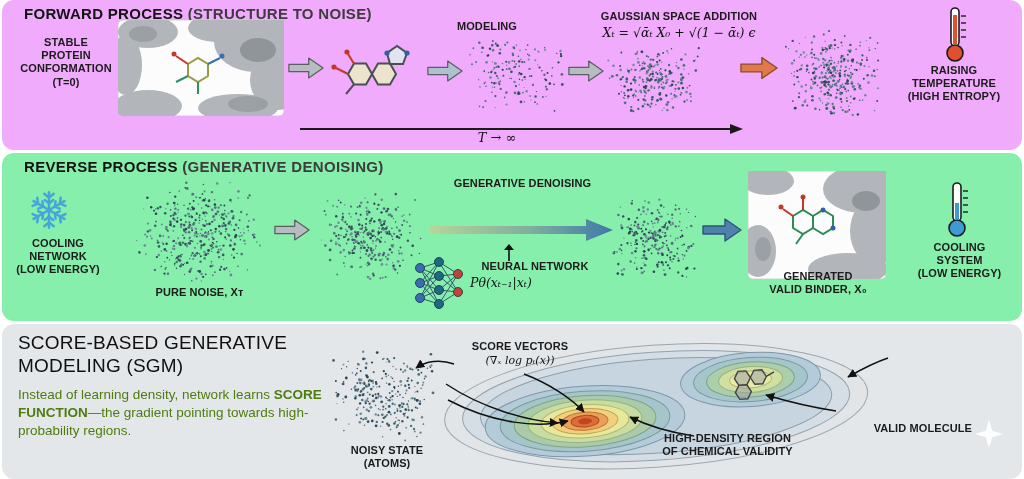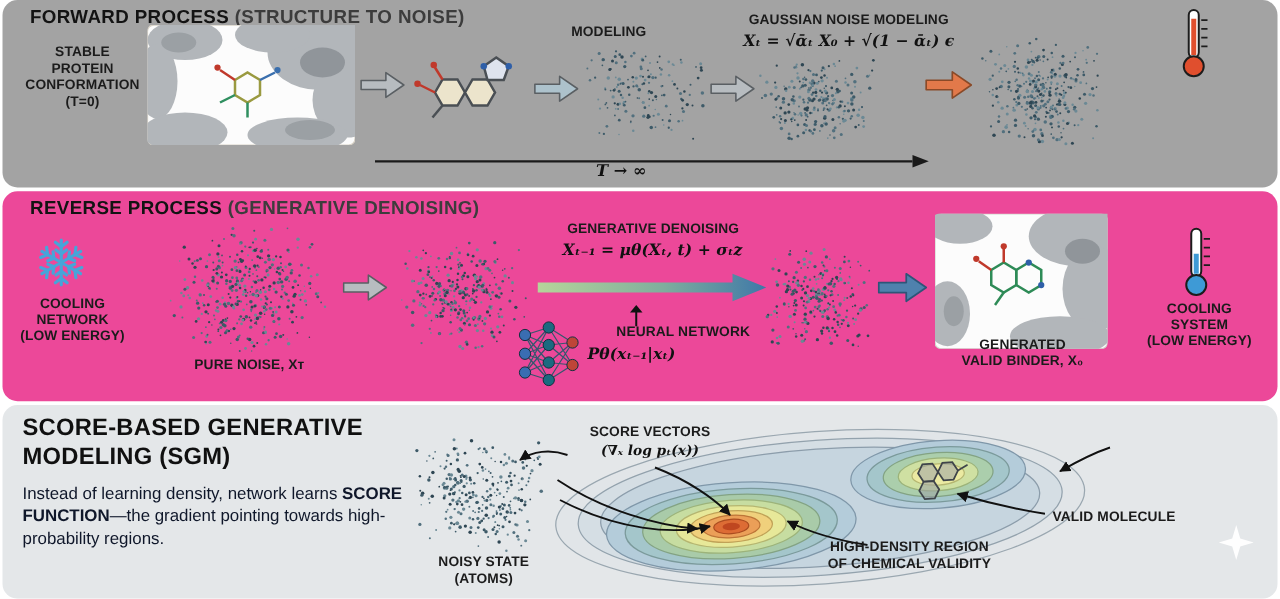--- a/index.html
+++ b/index.html
@@ -1,30 +1,30 @@
 <!DOCTYPE html>
 <html><head>
 <meta charset="utf-8">
 <style>
   *{margin:0;padding:0;box-sizing:border-box}
   html,body{width:1024px;height:479px}
   body{position:relative;background:#fff;font-family:"Liberation Sans","DejaVu Sans",sans-serif;overflow:hidden}
   .panel{position:absolute;left:2px;width:1020px;border-radius:12px}
-  #p1{top:0;height:150px;background:#a3a3a3}
-  #p2{top:153px;height:168px;background:#ec4899}
+  #p1{top:0;height:150px;background:#f0abfc}
+  #p2{top:153px;height:168px;background:#86efac}
   #p3{top:324px;height:155px;background:#e4e7e9}
   .abs{position:absolute}
   .ptitle{position:absolute;font-size:15px;font-weight:800;letter-spacing:.3px;color:#131313;white-space:nowrap}
   .ptitle .sub{font-weight:700;color:#3c3c3c}
   .lbl{position:absolute;font-size:11px;font-weight:700;line-height:1.2;color:#1b1b1b;text-align:center;white-space:pre-line;letter-spacing:.1px}
-  .formula{position:absolute;font-family:"DejaVu Serif","Liberation Serif",serif;font-style:italic;font-weight:700;font-size:12.5px;color:#111;text-align:center;white-space:pre-line}
+  .formula{position:absolute;font-family:"DejaVu Serif","Liberation Serif",serif;font-style:italic;font-weight:400;font-size:12.5px;color:#111;text-align:center;white-space:pre-line}
   .cloud{position:absolute}
   .cloud svg{display:block}
-  .bigtitle{position:absolute;font-size:19px;font-weight:700;line-height:1.2;color:#101010;white-space:pre-line;letter-spacing:.2px}
-  .desc{position:absolute;font-size:13.5px;line-height:1.35;color:#0f172a}
+  .bigtitle{position:absolute;font-size:19px;font-weight:400;line-height:1.2;color:#101010;white-space:pre-line;letter-spacing:.2px}
+  .desc{position:absolute;font-size:13.5px;line-height:1.35;color:#4d7c0f}
   .desc b{font-weight:800}
   .z5{z-index:5}.z6{z-index:6}
 </style>
 </head>
 <body>
 
 <div class="panel" id="p1">
   <div class="ptitle" style="left:22px;top:5px"><span>FORWARD PROCESS</span><span class="sub"> (STRUCTURE TO NOISE)</span></div>
 
   <div class="lbl" style="left:14px;top:36px;width:100px">STABLE
@@ -239,21 +239,21 @@
         <circle cx="30.5" cy="51.2" r="0.8" fill="#52707e"></circle>
         <circle cx="42.4" cy="56.6" r="1.3" fill="#52707e"></circle>
         <circle cx="15.5" cy="6.6" r="0.8" fill="#52707e"></circle>
       </svg>
     </div>
 
   <svg class="abs" style="left:566px;top:58px" width="36" height="26" viewBox="0 0 40 26">
       <polygon points="1,9 23,9 23,2 39,13 23,24 23,17 1,17" fill="#b7bcc0" stroke="#5a5f63" stroke-width="1.4" stroke-linejoin="round"></polygon>
     </svg>
 
-  <div class="lbl" style="left:582px;top:10px;width:190px">GAUSSIAN NOISE MODELING</div>
+  <div class="lbl" style="left:582px;top:10px;width:190px">GAUSSIAN SPACE ADDITION</div>
   <div class="formula" style="left:578px;top:25px;width:198px">Xₜ = √ᾱₜ X₀ + √(1 − ᾱₜ) ϵ</div>
 
   <div class="cloud" style="left:602px;top:44px;width:98px;height:72px">
       <svg width="98" height="72">
         <circle cx="47.3" cy="22.3" r="1.2" fill="#2e4653"></circle>
         <circle cx="84.5" cy="29.9" r="0.8" fill="#6b8995"></circle>
         <circle cx="20.6" cy="42.4" r="1.2" fill="#2e4653"></circle>
         <circle cx="24.1" cy="46.3" r="1.3" fill="#2e4653"></circle>
         <circle cx="80.5" cy="57.6" r="1.1" fill="#2e4653"></circle>
         <circle cx="38.7" cy="35.7" r="0.9" fill="#3d5a68"></circle>
@@ -819,20 +819,23 @@
 
   <svg class="abs" style="left:938px;top:6px" width="30" height="58" viewBox="0 0 30 58">
     <rect x="11" y="2" width="8" height="38" rx="4" fill="#fff" stroke="#1c1c1c" stroke-width="1.6"></rect>
     <rect x="13" y="9" width="4" height="29" fill="#e04f2e"></rect>
     <circle cx="15" cy="47" r="8" fill="#e04f2e" stroke="#1c1c1c" stroke-width="1.6"></circle>
     <line x1="21" y1="10" x2="26" y2="10" stroke="#1c1c1c" stroke-width="1.4"></line>
     <line x1="21" y1="17" x2="26" y2="17" stroke="#1c1c1c" stroke-width="1.4"></line>
     <line x1="21" y1="24" x2="26" y2="24" stroke="#1c1c1c" stroke-width="1.4"></line>
     <line x1="21" y1="31" x2="26" y2="31" stroke="#1c1c1c" stroke-width="1.4"></line>
   </svg>
+  <div class="lbl" style="left:892px;top:64px;width:120px">RAISING
+TEMPERATURE
+(HIGH ENTROPY)</div>
 
   <svg class="abs" style="left:298px;top:122px" width="445" height="14" viewBox="0 0 445 14">
     <line x1="0" y1="7" x2="430" y2="7" stroke="#1a1a1a" stroke-width="1.8"></line>
     <polygon points="430,2 443,7 430,12" fill="#1a1a1a"></polygon>
   </svg>
   <div class="formula" style="left:455px;top:130px;width:80px;font-size:13px">T → ∞</div>
 
 </div>
 
 <div class="panel" id="p2">
@@ -1553,21 +1556,20 @@
         <circle cx="31.6" cy="76.0" r="1.0" fill="#52707e"></circle>
         <circle cx="48.3" cy="42.0" r="0.8" fill="#52707e"></circle>
         <circle cx="52.1" cy="62.1" r="0.9" fill="#3d5a68"></circle>
         <circle cx="20.7" cy="11.5" r="0.9" fill="#2e4653"></circle>
         <circle cx="57.3" cy="18.1" r="1.0" fill="#3d5a68"></circle>
         <circle cx="84.1" cy="29.7" r="1.3" fill="#6b8995"></circle>
       </svg>
     </div>
 
   <div class="lbl" style="left:428px;top:24px;width:185px">GENERATIVE DENOISING</div>
-  <div class="formula" style="left:420px;top:39px;width:200px">Xₜ₋₁ = μθ(Xₜ, t) + σₜz</div>
 
   <svg class="abs" style="left:428px;top:64px" width="185" height="26" viewBox="0 0 185 26">
     <defs>
         <linearGradient id="ga" x1="0" y1="0" x2="1" y2="0">
           <stop offset="0" stop-color="#b6d59a"></stop>
           <stop offset="0.55" stop-color="#7fae9d"></stop>
           <stop offset="1" stop-color="#3f78a8"></stop>
         </linearGradient>
       </defs>
     <polygon points="0,9 156,9 156,2 183,13 156,24 156,17 0,17" fill="url(#ga)"></polygon>
@@ -1585,21 +1587,21 @@
         <circle cx="8" cy="28" r="4.5" fill="#3a6db2"></circle>
         <circle cx="8" cy="43" r="4.5" fill="#3a6db2"></circle>
       <circle cx="27" cy="7" r="4.5" fill="#1b6a80"></circle>
         <circle cx="27" cy="21" r="4.5" fill="#1b6a80"></circle>
         <circle cx="27" cy="35" r="4.5" fill="#1b6a80"></circle>
         <circle cx="27" cy="49" r="4.5" fill="#1b6a80"></circle>
       <circle cx="46" cy="19" r="4.5" fill="#bf4538"></circle>
         <circle cx="46" cy="37" r="4.5" fill="#bf4538"></circle>
     </g>
   </svg>
-  <div class="lbl" style="left:468px;top:107px;width:130px;text-align:right">NEURAL NETWORK</div>
+  <div class="lbl" style="left:468px;top:107px;width:130px;text-align:center">NEURAL NETWORK</div>
   <div class="formula" style="left:468px;top:122px;width:110px;text-align:left">Pθ(xₜ₋₁|xₜ)</div>
 
   <div class="cloud" style="left:608px;top:44px;width:88px;height:82px">
       <svg width="88" height="82">
         <circle cx="62.6" cy="26.1" r="1.3" fill="#6b8995"></circle>
         <circle cx="24.8" cy="37.8" r="1.0" fill="#2e4653"></circle>
         <circle cx="65.6" cy="29.4" r="1.1" fill="#52707e"></circle>
         <circle cx="48.1" cy="24.0" r="0.7" fill="#6b8995"></circle>
         <circle cx="35.1" cy="68.3" r="1.3" fill="#52707e"></circle>
         <circle cx="23.7" cy="38.3" r="1.3" fill="#3d5a68"></circle>
@@ -2236,20 +2238,20 @@
       <path d="M522,50 C548,60 570,75 582,88" marker-end="url(#ah)"></path>
       <path d="M692,112 C666,108 644,101 628,93" marker-end="url(#ah)"></path>
       <path d="M834,87 C808,83 784,77 764,71" marker-end="url(#ah)"></path>
       <path d="M886,34 C874,38 860,45 846,53" marker-end="url(#ah)"></path>
     </g>
   </svg>
 
   <div class="lbl z6" style="left:448px;top:16px;width:140px">SCORE VECTORS</div>
   <div class="formula z6" style="left:448px;top:30px;width:140px;font-size:11px">(∇ₓ log pₜ(x))</div>
 
-  <div class="lbl z6" style="left:840px;top:84px;width:130px;text-align:left">VALID MOLECULE</div>
+  <div class="lbl z6" style="left:840px;top:98px;width:130px;text-align:right">VALID MOLECULE</div>
   <div class="lbl z6" style="left:638px;top:108px;width:175px">HIGH-DENSITY REGION
 OF CHEMICAL VALIDITY</div>
 
   <svg class="abs z6" style="left:973px;top:96px" width="28" height="28" viewBox="0 0 26 26">
     <polygon points="13,0 16,10 26,13 16,16 13,26 10,16 0,13 10,10" fill="#ffffff" opacity="0.95"></polygon>
   </svg>
 </div>
 
 </body></html>

